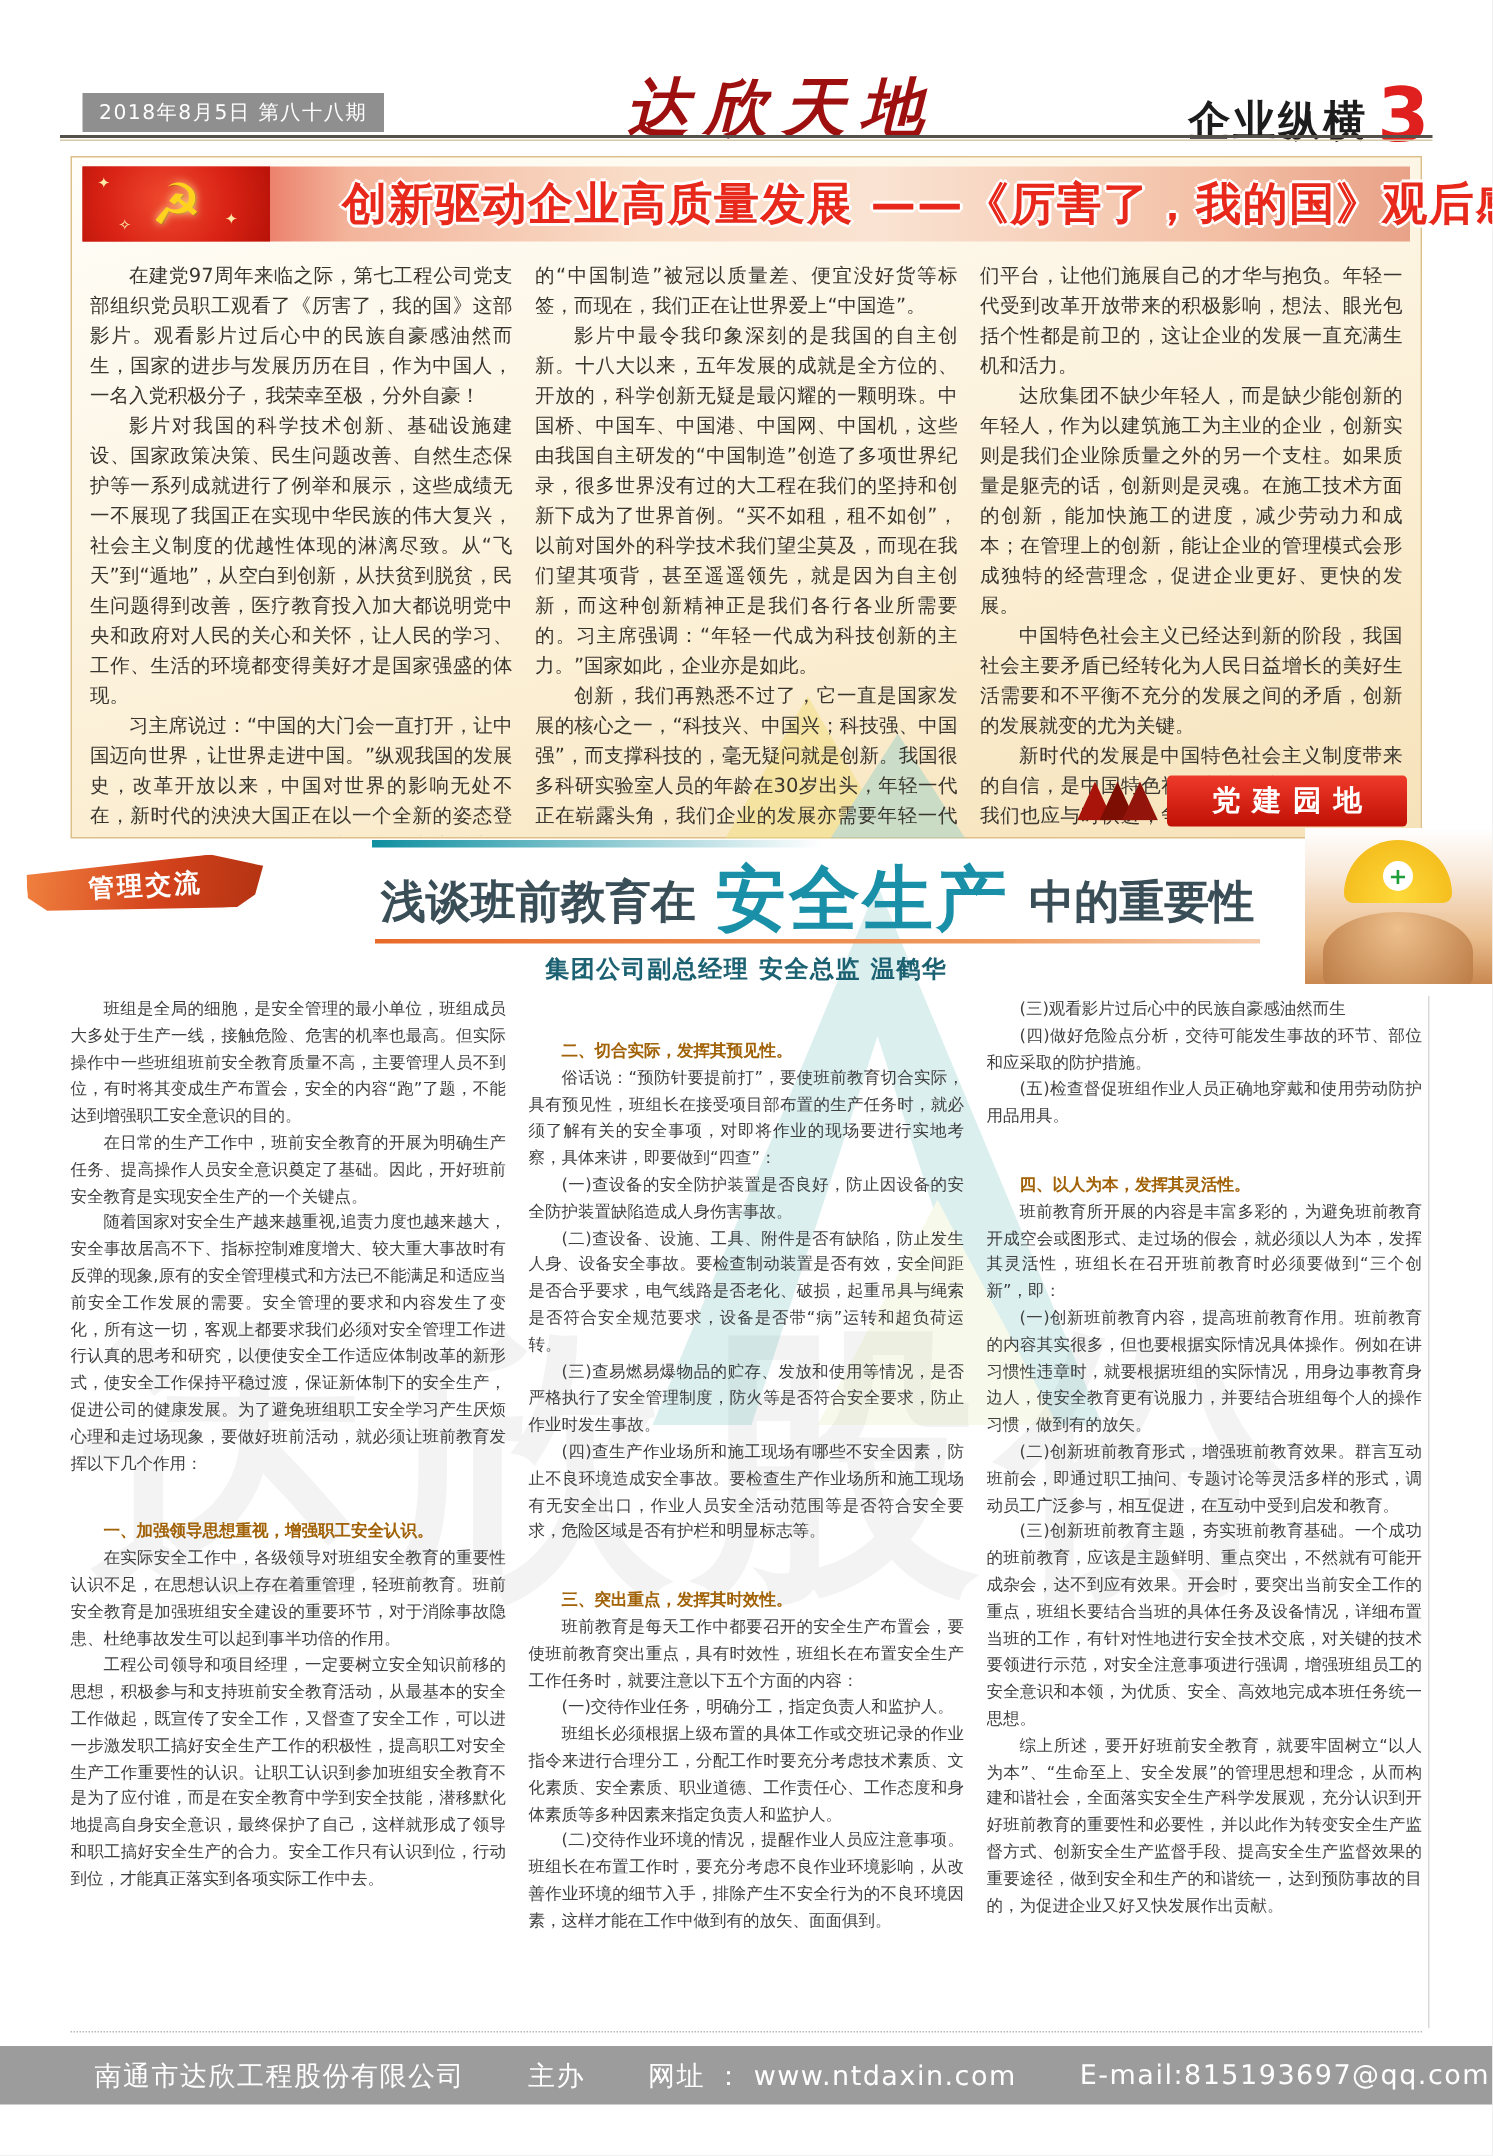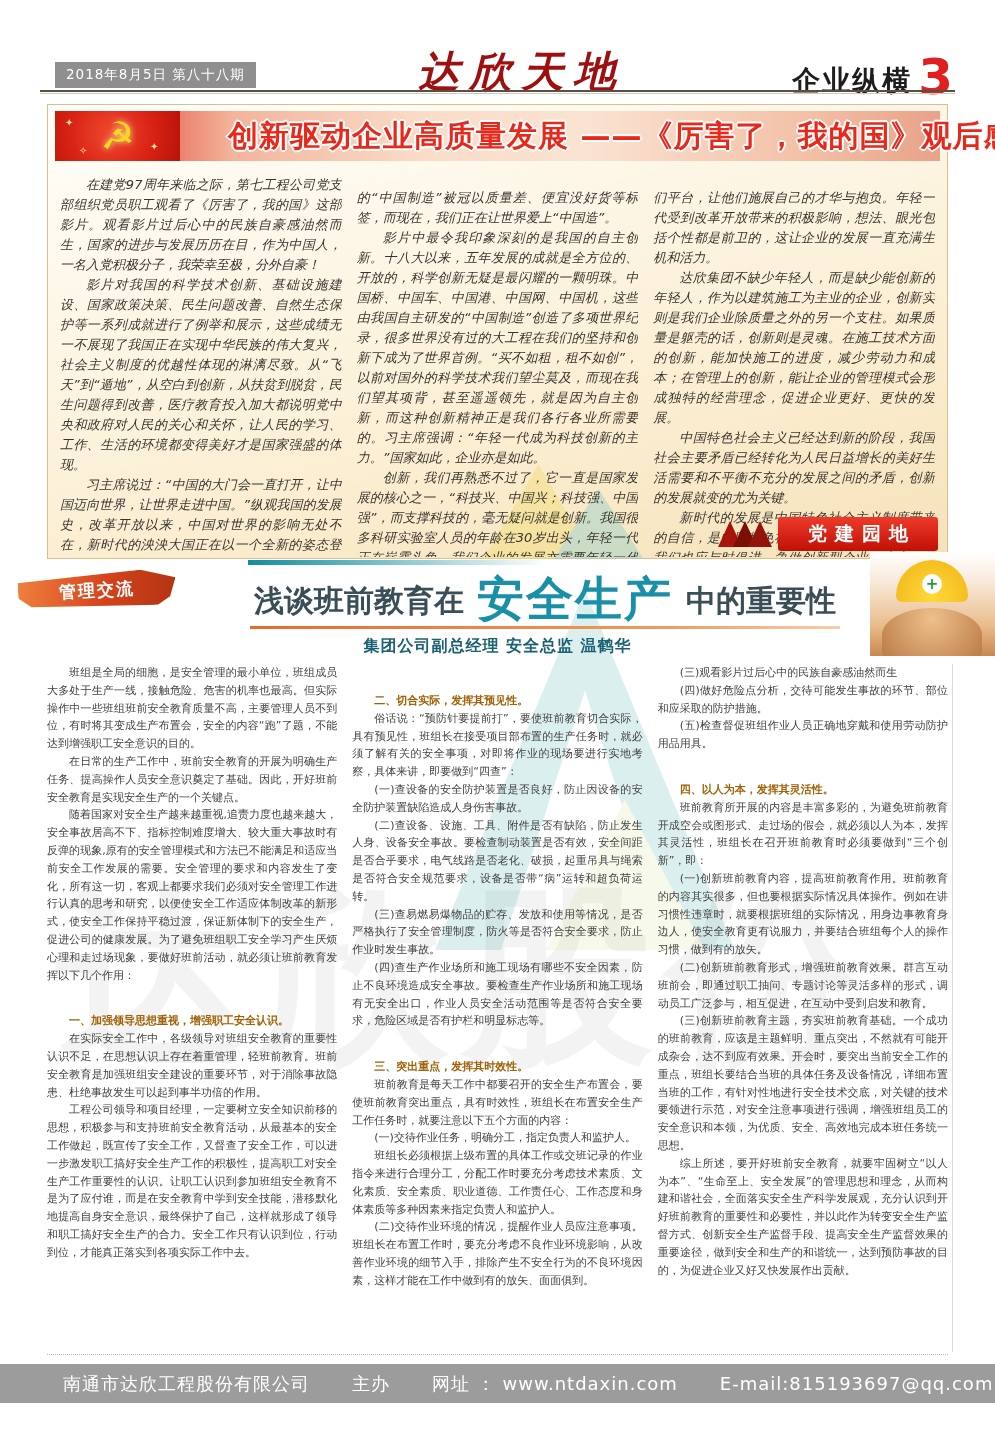--- a/index.html
+++ b/index.html
@@ -32,23 +32,23 @@
     background:radial-gradient(circle at 45% 45%, #f04a30 0%, #d92315 55%, #b81208 100%);
     display:flex; align-items:center; justify-content:center; }
   .emblem { font-size:38px; color:#ffd21e; text-shadow:0 0 6px #fff2a0, 1px 1px 0 #a85800; }
   .spark { position:absolute; color:#ffe9a8; font-size:10px; }
   .spark.s1 { left:10px; top:6px; } .spark.s2 { left:95px; top:30px; } .spark.s3 { left:24px; top:34px; }
   .banner h1 { flex:1; text-align:center; font-size:30px; font-weight:900; color:#e7281a;
     letter-spacing:1px; white-space:nowrap;
     text-shadow:-2px 0 #fff,2px 0 #fff,0 -2px #fff,0 2px #fff,-1px -1px #fff,1px 1px #fff,-1px 1px #fff,1px -1px #fff;margin-left:48px; }
   .a1-cols { display:flex; gap:15px; padding:14px 12px 0; position:relative; z-index:2; }
   .a1-cols .col { flex:1; height:382px; overflow:hidden; font-size:13px; line-height:20px;
-    color:#38342e; text-align:justify;font-style:italic; }
+    color:#38342e; text-align:justify; }
   .blk { margin:0; text-indent:2em; }
-  .blk.cont { text-indent:0;margin-top:13px; }
+  .blk.cont { text-indent:0; }
   .blk.h { color:#a16207; font-weight:bold;margin-top:28px; }
   .wm-a1 { position:absolute; left:44%; bottom:-6px; width:230px; height:120px; opacity:.5; z-index:1; }
   .tri { position:absolute; }
   .tri.t-yellow { left:40px; top:20px; width:110px; height:95px; background:#f2de7c;
     clip-path:polygon(50% 0,100% 100%,0 100%); }
   .tri.t-teal { left:110px; top:45px; width:90px; height:70px; background:#9fd2c8;
     clip-path:polygon(50% 0,100% 100%,0 100%); }
   .badge-row { position:absolute; right:9px; bottom:7px; display:flex; align-items:center; z-index:3; }
   .chev { width:24px; height:26px; clip-path:polygon(50% 0,100% 100%,0 100%); margin-left:-9px; }
   .chev.c1 { background:#a81409; } .chev.c2 { background:#7c0e04; } .chev.c3 { background:#93140a; }

